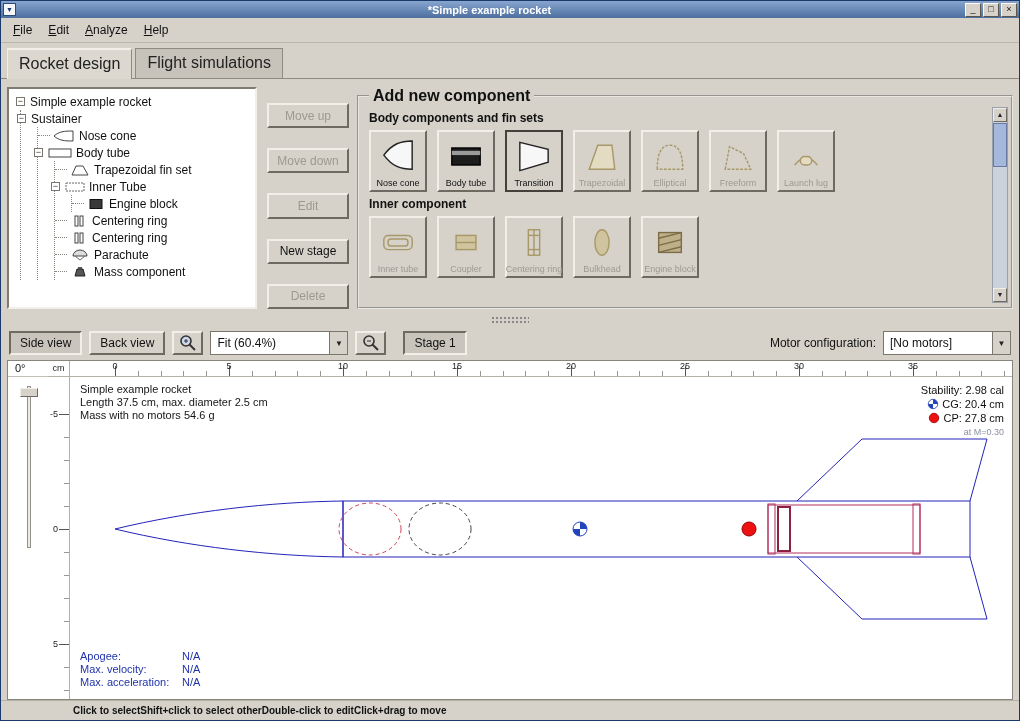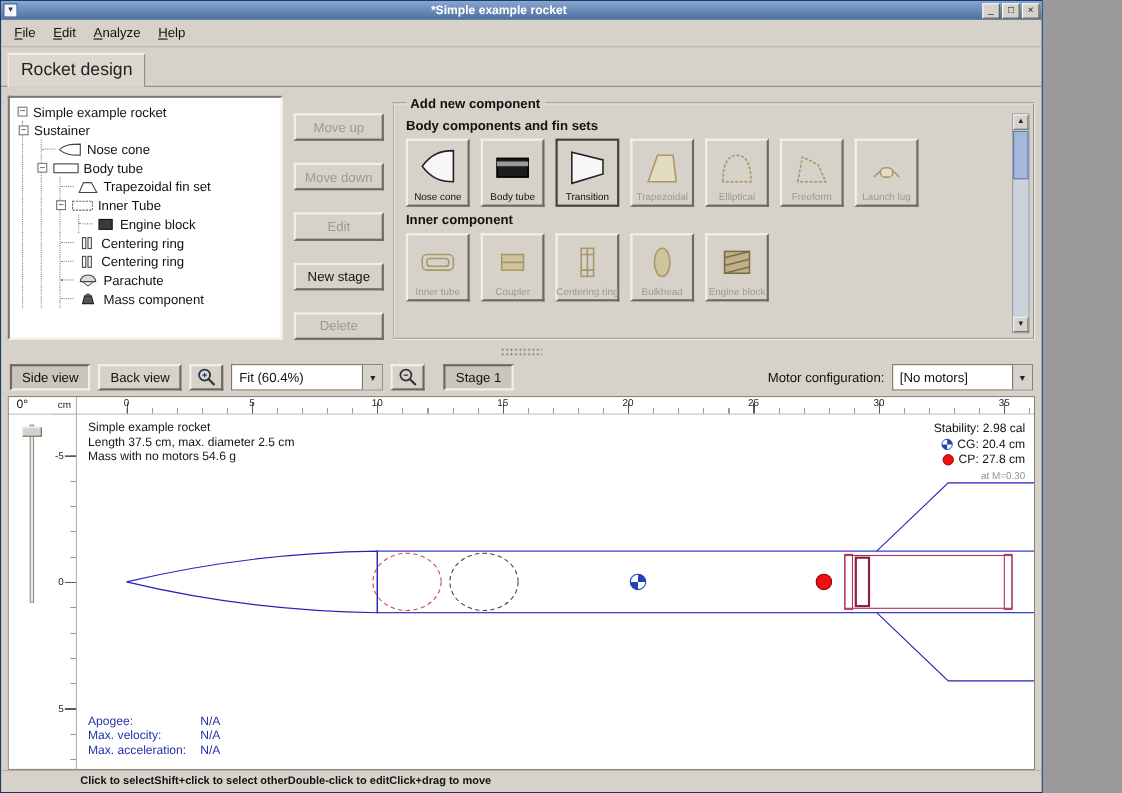--- a/index.html
+++ b/index.html
@@ -1,18 +1,18 @@
 <!DOCTYPE html>
 <html><head>
 <meta charset="utf-8">
 <style>
   * { box-sizing: border-box; margin: 0; padding: 0; }
   html,body { background:#9a9a9a; }
   body { font-family:"Liberation Sans","DejaVu Sans",sans-serif; }
-  .window { width:948px; height:721px; border:1px solid #1a3a6b; background:#d6d2ca; display:flex; flex-direction:column; overflow:hidden; }
+  .window { width:1020px; height:721px; border:1px solid #1a3a6b; background:#d6d2ca; display:flex; flex-direction:column; overflow:hidden; }
 
   
   .titlebar { height:17px; flex:none; background:linear-gradient(#87a5cf,#4d6f9f); display:flex; align-items:center; padding:0 2px; }
   .tb-icon { width:13px; height:13px; background:#f4f6fa; border:1px solid #2a4a7a; display:flex; align-items:center; justify-content:center; font-size:7px; color:#1a3a6b; }
   .tb-title { flex:1; text-align:center; color:#fff; font-size:11px; font-weight:bold; line-height:16px; }
   .wbtn { width:16px; height:14px; margin-left:2px; background:#d6d2ca; border:1px solid; border-color:#fdfcfa #5a564e #5a564e #fdfcfa; font-size:9px; line-height:11px; text-align:center; color:#111; }
 
   
   .menubar { height:25px; flex:none; display:flex; align-items:center; padding-left:4px; border-bottom:1px solid #bab6ae; font-size:12px; }
   .menu-item { padding:3px 8px; color:#111; }
@@ -31,21 +31,21 @@
   .tkids { margin-left:5px; padding-left:11px; border-left:1px dotted #8a867e; }
   .tkids .texp { margin-left:-15px; }
   .tstub { flex:none; width:12px; height:1px; border-top:1px dotted #8a867e; margin-left:-11px; margin-right:3px; }
   .ticon { flex:none; margin-right:4px; }
 
   .btncol { width:100px; flex:none; display:flex; flex-direction:column; gap:20px; padding:16px 8px 0 10px; }
   .pbtn { height:26px; background:#d6d2ca; border:2px solid; border-color:#f2efe9 #6e6a62 #6e6a62 #f2efe9; font-size:12px; color:#111; font-family:inherit; }
   .pbtn.disabled { color:#9d9991; }
 
   fieldset.add-panel { flex:1; border:2px groove #e8e6e0; margin-top:0; padding:2px 10px 6px; position:relative; }
-  fieldset.add-panel legend { font-weight:bold; font-size:12px; padding:0 4px; color:#111; }
+  fieldset.add-panel legend { font-weight:bold; font-size:16px; padding:0 4px; color:#111; }
   .sect-label { font-weight:bold; font-size:12px; color:#111; margin:4px 0 5px; }
   .cbtn-row { display:flex; gap:10px; margin-bottom:5px; }
   .cbtn { width:58px; height:62px; flex:none; background:#d6d2ca; border:2px solid; border-color:#f2efe9 #6e6a62 #6e6a62 #f2efe9; display:flex; flex-direction:column; align-items:center; justify-content:flex-end; padding:3px 1px 2px; }
   .cbtn.selected { border-color:#44403a; }
   .cbtn svg { flex:1; width:34px; }
   .clabel { font-size:9px; line-height:10px; color:#111; text-align:center; white-space:nowrap; }
   .cbtn.disabled .clabel { color:#9d9991; }
 
   .vscroll { position:absolute; right:3px; top:2px; bottom:4px; width:16px; background:#ccd2dc; border:1px solid #9aa0aa; }
   .varrow { position:absolute; left:0; width:14px; height:14px; background:#d6d2ca; border:1px solid; border-color:#f2efe9 #6e6a62 #6e6a62 #f2efe9; font-size:7px; line-height:12px; text-align:center; color:#223; }
@@ -110,20 +110,21 @@
 
   <div class="menubar">
     <span class="menu-item"><u>F</u>ile</span>
     <span class="menu-item"><u>E</u>dit</span>
     <span class="menu-item"><u>A</u>nalyze</span>
     <span class="menu-item"><u>H</u>elp</span>
   </div>
 
   <div class="tabrow">
     <div class="tab active">Rocket design</div>
+    <div class="tab">Flight simulations</div>
   </div>
 
   <div class="top-section">
 
     <div class="tree-panel">
       <div class="trow">
         <span class="texp" style="margin-left:1px">−</span>
         <span>Simple example rocket</span>
       </div>
       <div class="tkids">

